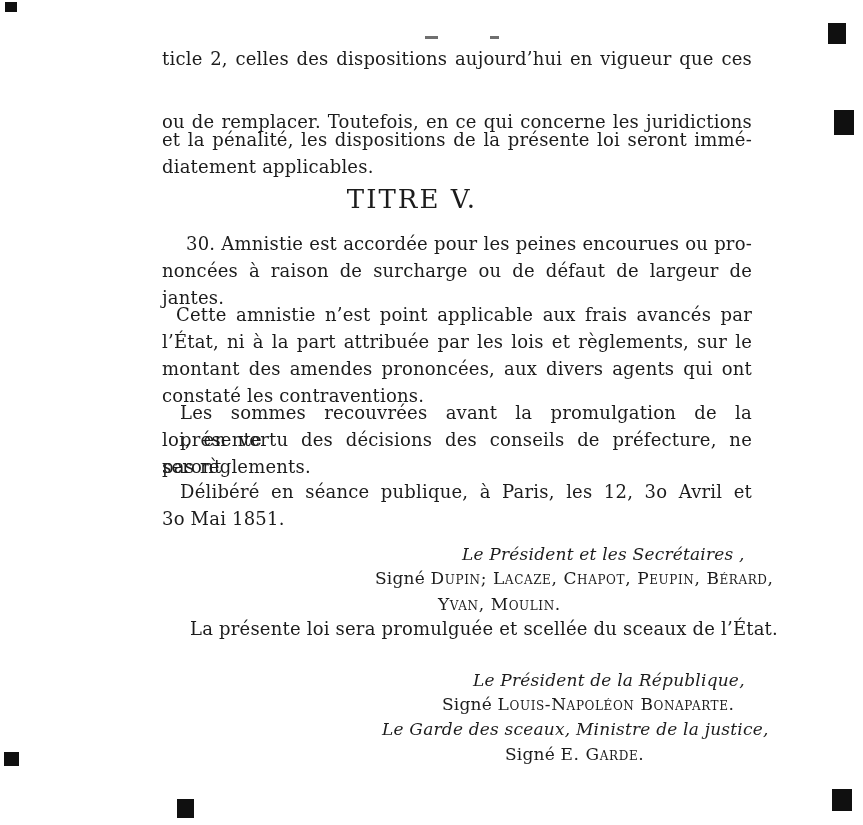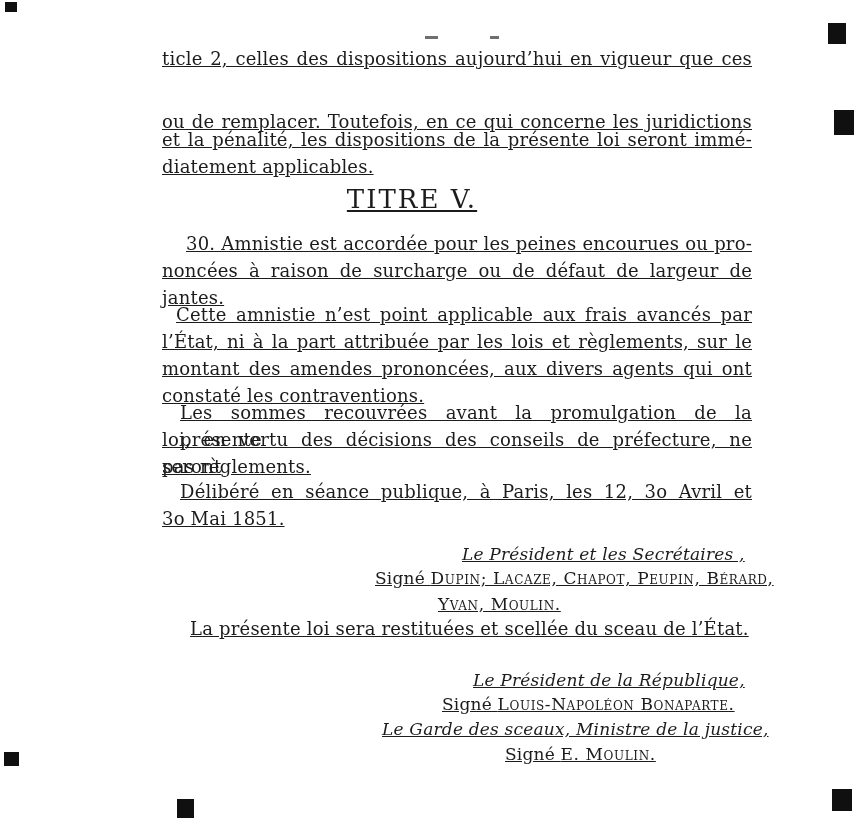--- a/index.html
+++ b/index.html
@@ -11,21 +11,20 @@
     overflow: hidden;
     font-family: "DejaVu Serif", "Liberation Serif", serif;
     color: #1c1c1c;
   }
   .line {
     position: absolute;
     font-size: 18px;
     line-height: 27px;
     white-space: nowrap;
     letter-spacing: 0.2px;
-    text-decoration: underline;
   }
   .just {
     white-space: normal;
     text-align: justify;
     text-align-last: justify;
     text-justify: inter-word;
   }
   .heading {
     font-size: 26px;
     letter-spacing: 2px;
@@ -84,20 +83,20 @@
   <div class="line just" style="top:426px; left:162px; width:590px;">loi, en vertu des décisions des conseils de préfecture, ne seront</div>
   <div class="line" style="top:453px; left:162px;">pas règlements.</div>
 
   <div class="line just" style="top:478px; left:180px; width:572px;">Délibéré en séance publique, à Paris, les 12, 3o Avril et</div>
   <div class="line" style="top:505px; left:162px;">3o Mai 1851.</div>
 
   <div class="line sig it" style="top:533px; left:462px;">Le Président et les Secrétaires ,</div>
   <div class="line sig" style="top:557px; left:375px;"><span>Signé</span> <span class="sc">Dupin; Lacaze, Chapot, Peupin, Bérard,</span></div>
   <div class="line sig sc" style="top:583px; left:438px;">Yvan, Moulin.</div>
 
-  <div class="line" style="top:615px; left:190px;">La présente loi sera restituées et scellée du sceau de l’État.</div>
+  <div class="line" style="top:615px; left:190px;">La présente loi sera promulguée et scellée du sceaux de l’État.</div>
 
   <div class="line sig it" style="top:659px; left:473px;">Le Président de la République,</div>
   <div class="line sig" style="top:683px; left:442px;"><span>Signé</span> <span class="sc">Louis-Napoléon Bonaparte.</span></div>
   <div class="line sig it" style="top:708px; left:382px;">Le Garde des sceaux, Ministre de la justice,</div>
-  <div class="line sig" style="top:733px; left:505px;"><span>Signé</span> <span class="sc">E. Moulin.</span></div>
+  <div class="line sig" style="top:733px; left:505px;"><span>Signé</span> <span class="sc">E. Garde.</span></div>
 
 </div>
 
 </body></html>

